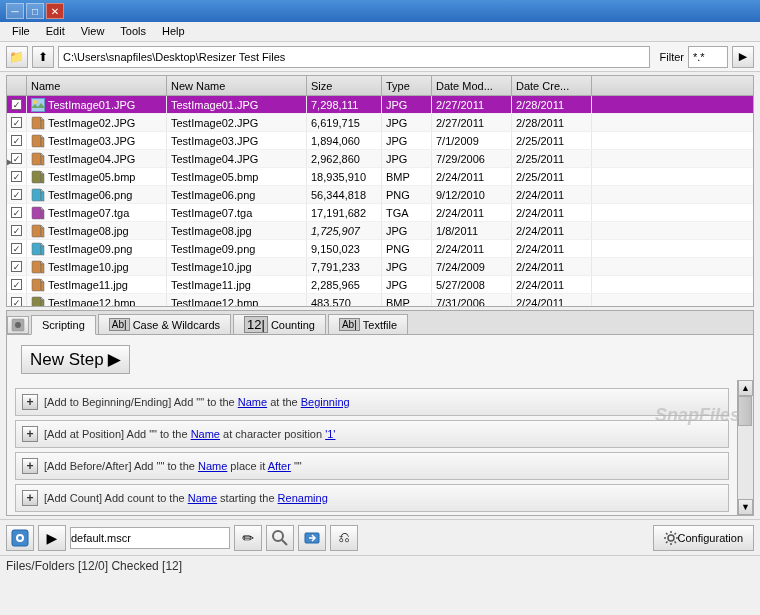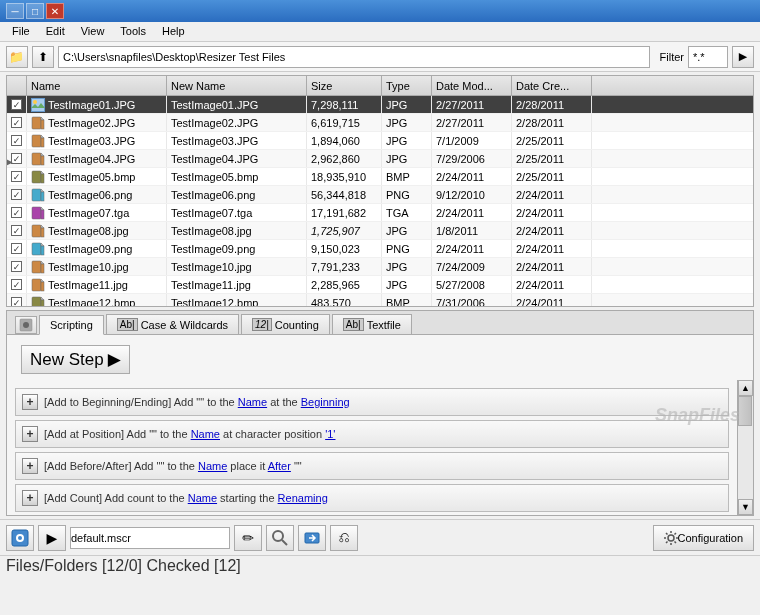--- a/index.html
+++ b/index.html
@@ -158,21 +158,21 @@
       overflow-y: auto;
       height: calc(100% - 20px);
     }
     .file-row {
       display: grid;
       grid-template-columns: 20px 140px 140px 75px 50px 80px 80px;
       height: 18px;
       border-bottom: 1px solid #f0f0f0;
     }
     .file-row:nth-child(even) { background: #f8f8f8; }
-    .file-row.selected { background: #404040; color: white; }
+    .file-row.selected { background: #a21caf; color: white; }
     .file-row.selected .file-cell { color: white; }
     .file-cell {
       padding: 1px 4px;
       border-right: 1px solid #e8e8e8;
       font-size: 11px;
       display: flex;
       align-items: center;
       white-space: nowrap;
       overflow: hidden;
     }
@@ -210,21 +210,21 @@
       background: #f5f5f5;
       flex: 1;
     }
 
     
     .tabs-bar {
       display: flex;
       align-items: flex-end;
       background: #e0e0e0;
       border-bottom: 1px solid #aaa;
-      padding-left: 8px;
+      padding-left: 0;
       height: 24px;
     }
     .tab {
       padding: 2px 10px;
       border: 1px solid #aaa;
       border-bottom: none;
       background: linear-gradient(to bottom, #f5f5f5, #e0e0e0);
       margin-right: 2px;
       cursor: pointer;
       font-size: 11px;
@@ -375,21 +375,21 @@
       display: flex;
       align-items: center;
       height: 26px;
     }
 
     
     .status-bar {
       background: #f0f0f0;
       border-top: 1px solid #ccc;
       padding: 2px 6px;
-      font-size: 16px;
+      font-size: 12px;
       color: #333;
       height: 20px;
       display: flex;
       align-items: center;
     }
 
     
     .watermark {
       position: absolute;
       bottom: 90px;
@@ -676,21 +676,21 @@
         </svg>
       </div>
       <div class="tab active">
         <span>Scripting</span>
       </div>
       <div class="tab">
         <span style="font-size:10px;background:#ccc;padding:0 2px;border:1px solid #888;">Ab|</span>
         <span>Case &amp; Wildcards</span>
       </div>
       <div class="tab">
-        <span style="font-size:10px;background:#ccc;padding:0 2px;border:1px solid #888;font-style:italic;">12|</span>
+        <span style="font-size:13px;background:#ccc;padding:0 2px;border:1px solid #888;">12|</span>
         <span>Counting</span>
       </div>
       <div class="tab">
         <span style="font-size:10px;background:#ccc;padding:0 2px;border:1px solid #888;">Ab|</span>
         <span>Textfile</span>
       </div>
     </div>
 
     <div style="padding: 4px 6px 0 6px;">
       <button class="new-step-btn">

